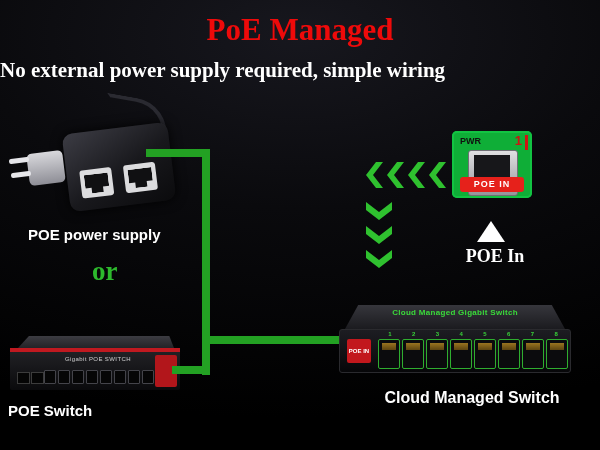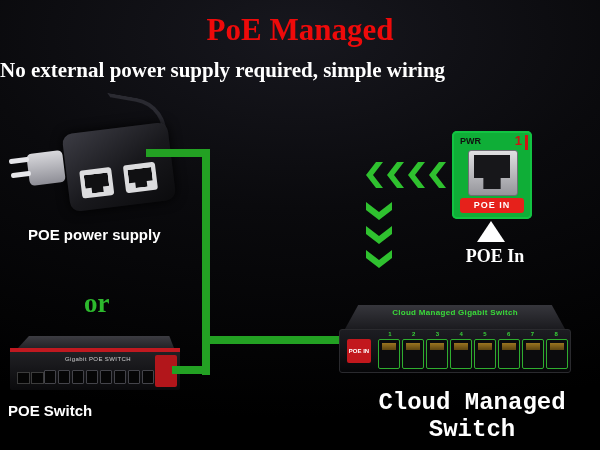--- a/index.html
+++ b/index.html
@@ -24,24 +24,24 @@
   .ps-port.p1{left:13px}.ps-port.p2{left:57px}
   .ps-port-in{position:absolute;left:4px;top:5px;right:4px;bottom:4px;background:#101012;
     clip-path:polygon(0 0,100% 0,100% 70%,74% 70%,74% 100%,26% 100%,26% 70%,0 70%);}
   .ps-plug{left:6px;top:46px;width:36px;height:32px;border-radius:5px;transform:rotate(-7deg);
     background:linear-gradient(180deg,#d8d8dc,#8e8e96);}
   .ps-prong{position:absolute;height:5px;width:20px;background:#e6e6ea;border-radius:2px;transform:rotate(-7deg);}
   .ps-prong.pr1{left:-13px;top:52px}.ps-prong.pr2{left:-11px;top:66px}
   
   .lbl{color:#fff;font-weight:bold;font-size:15px;}
   .ps-lbl{left:28px;top:226px;}
-  .or{left:84px;top:256px;font-family:"Liberation Serif",serif;font-weight:bold;font-size:27px;color:#2db92d;margin-top:32px;}
+  .or{left:92px;top:256px;font-family:"Liberation Serif",serif;font-weight:bold;font-size:27px;color:#2db92d;}
   .sw-lbl{left:8px;top:402px;width:172px;text-align:left;}
   .poein-lbl{left:443px;top:246px;width:104px;text-align:center;font-size:18px;font-family:"Liberation Serif",serif;}
-  .cs-lbl{left:356px;top:389px;width:232px;text-align:center;font-size:24px;font-family:Liberation Mono, monospace;}
+  .cs-lbl{left:356px;top:389px;width:232px;text-align:center;font-size:16px;font-family:Liberation Sans, sans-serif;}
   
   .sw-group{left:8px;top:336px;width:176px;height:62px;}
   .sw-top{left:10px;top:0;width:156px;height:12px;background:linear-gradient(#3c3c42,#232327);
     clip-path:polygon(7% 0,97% 0,100% 100%,0 100%);}
   .sw-front{left:2px;top:12px;width:170px;height:42px;background:linear-gradient(#232327,#0a0a0c);border-radius:2px;}
   .sw-redstripe{left:0;top:0;width:170px;height:4px;background:#c01920;}
   .sw-text{left:34px;top:8px;width:108px;text-align:center;font-size:6px;color:#e6e6e6;letter-spacing:.4px;opacity:.85;}
   .sw-sfp{position:absolute;width:11px;height:10px;top:24px;background:#050505;border:1px solid #3c3c3c;}
   .sw-sfp.s1{left:7px}.sw-sfp.s2{left:21px}
   .sw-ports{left:34px;top:22px;display:flex;gap:2px;}
@@ -50,21 +50,21 @@
   
   .line{background:#23a123;}
   .lineA{left:146px;top:149px;width:64px;height:8px;}
   .lineV{left:202px;top:149px;width:8px;height:226px;}
   .lineC{left:172px;top:366px;width:34px;height:8px;}
   .lineD{left:206px;top:336px;width:154px;height:8px;}
   
   .chev-left{left:366px;top:162px;}
   .chev-down{left:366px;top:202px;}
   
-  .pd{left:452px;top:131px;width:80px;height:88px;background:#0fae37;border-radius:5px;
+  .pd{left:452px;top:131px;width:80px;height:67px;background:#0fae37;border-radius:5px;
     box-shadow:inset 0 0 0 2px #12c342;}
   .pd-pwr{left:8px;top:5px;font-size:9px;font-weight:bold;color:#101010;}
   .pd-num{right:10px;top:2px;font-size:13px;font-weight:bold;color:#cf1212;}
   .pd-redbar{right:4px;top:4px;width:3px;height:15px;background:#cf1212;}
   .pd-jack{left:16px;top:19px;width:48px;height:44px;border:1px solid #6f6f75;border-radius:3px;
     background:linear-gradient(180deg,#e0e0e2,#95959b);}
   .pd-jack-in{position:absolute;left:5px;top:4px;width:36px;height:34px;background:#17171a;
     clip-path:polygon(0 0,100% 0,100% 68%,74% 68%,74% 100%,26% 100%,26% 68%,0 68%);}
   .pd-banner{left:8px;bottom:6px;width:64px;height:15px;background:#e6211b;border-radius:3px;
     color:#fff;font-size:9px;font-weight:bold;text-align:center;line-height:15px;letter-spacing:1px;}

